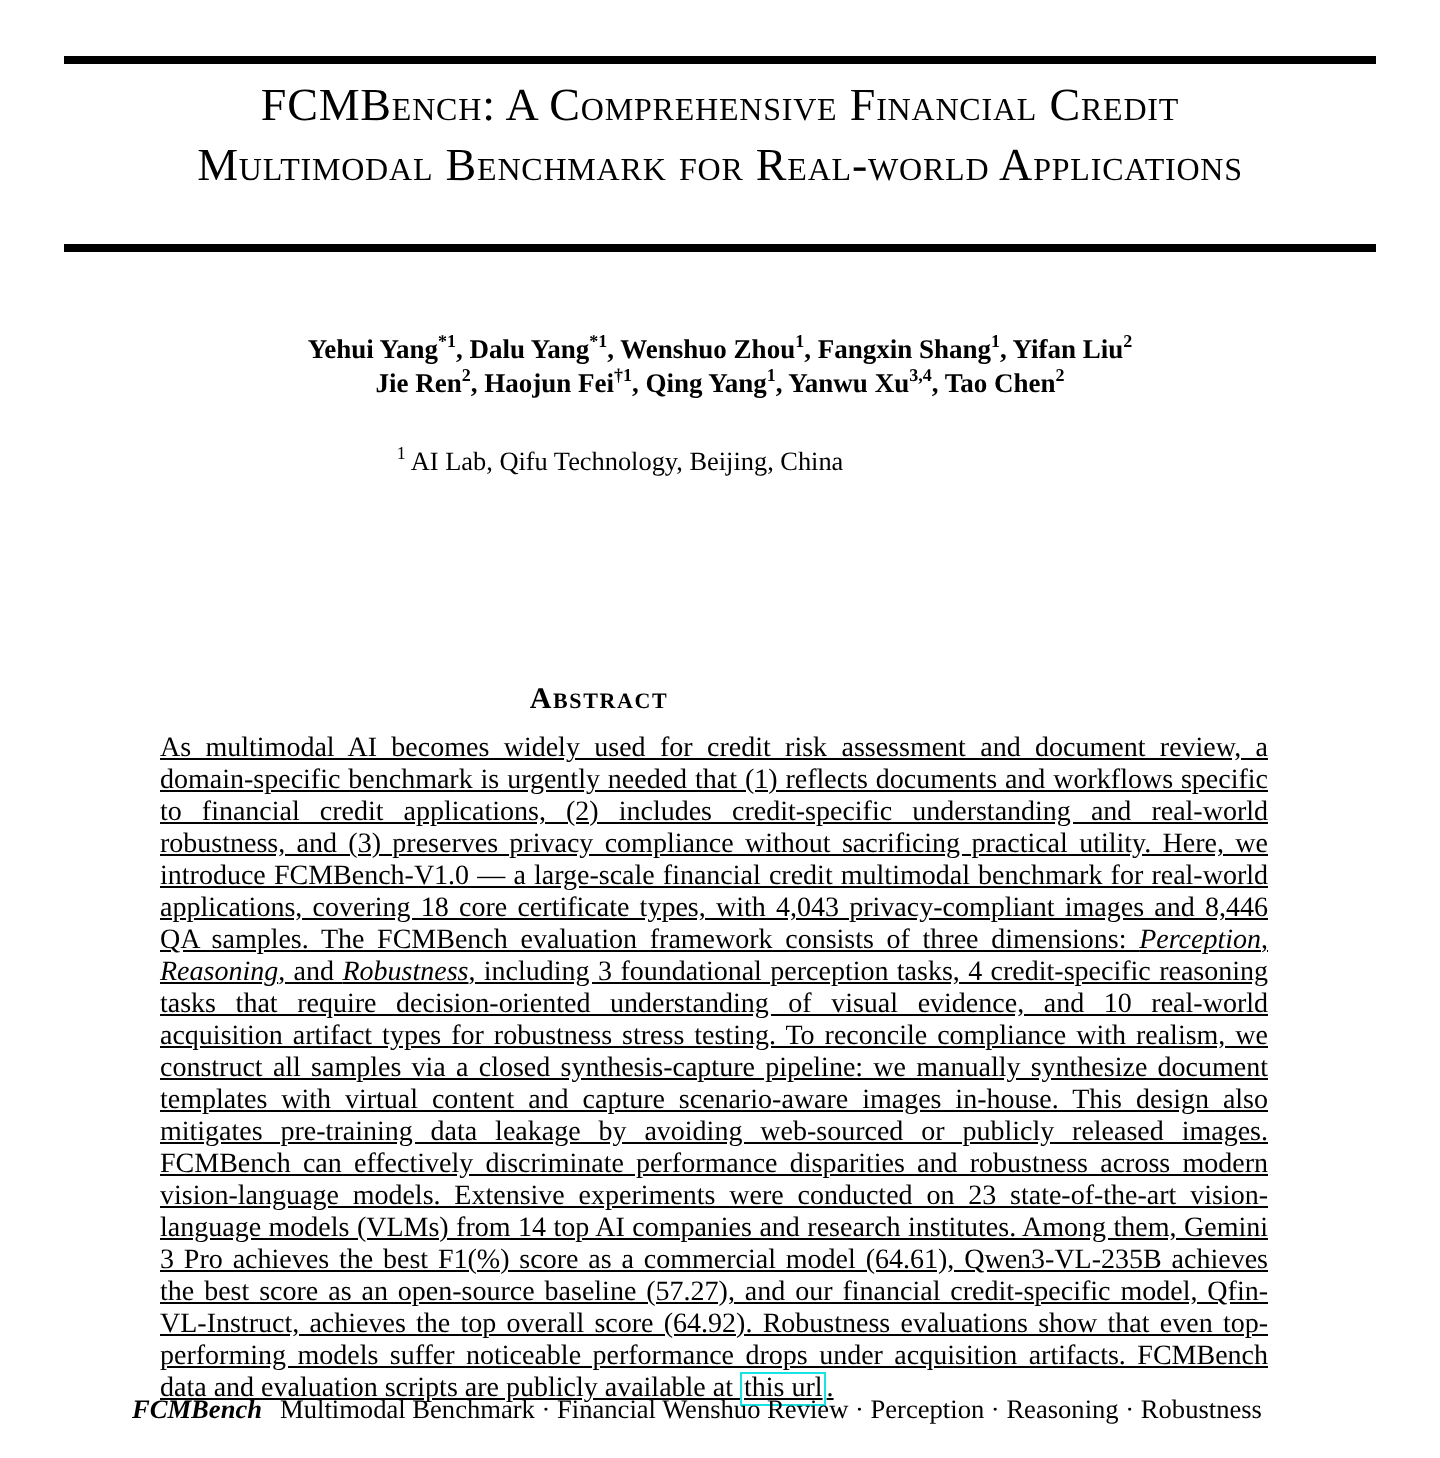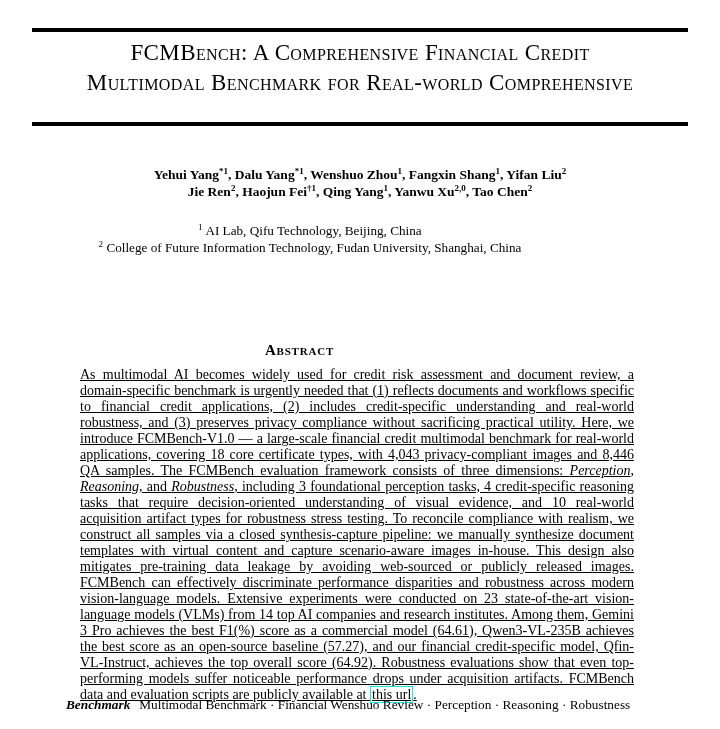--- a/index.html
+++ b/index.html
@@ -102,36 +102,35 @@
 </style>
 </head>
 <body>
 
 <div class="page">
 
   <div class="rule rule-top"></div>
 
   <h1 class="title">
     <span class="tline">FCMBench: A Comprehensive Financial Credit</span>
-    <span class="tline">Multimodal Benchmark for Real-world Comprehensive</span>
+    <span class="tline">Multimodal Benchmark for Real-world Applications</span>
   </h1>
 
   <div class="rule rule-bottom"></div>
 
   <div class="authors">
     <div><span>Yehui Yang<sup>*1</sup></span>, <span>Dalu Yang<sup>*1</sup></span>, <span>Wenshuo Zhou<sup>1</sup></span>, <span>Fangxin Shang<sup>1</sup></span>, <span>Yifan Liu<sup>2</sup></span></div>
-    <div><span>Jie Ren<sup>2</sup></span>, <span>Haojun Fei<sup>†1</sup></span>, <span>Qing Yang<sup>1</sup></span>, <span>Yanwu Xu<sup>2,0</sup></span>, <span>Tao Chen<sup>2</sup></span></div>
+    <div><span>Jie Ren<sup>2</sup></span>, <span>Haojun Fei<sup>†1</sup></span>, <span>Qing Yang<sup>1</sup></span>, <span>Yanwu Xu<sup>3,4</sup></span>, <span>Tao Chen<sup>2</sup></span></div>
   </div>
 
   <div class="affils">
       <div><sup>1</sup> AI Lab, Qifu Technology, Beijing, China</div>
-      <div><sup>2</sup> College of Future Information Technology, Fudan University, Shanghai, China</div>
     </div>
 
   <div class="abs-heading">Abstract</div>
 
   <p class="abs-text"><span>As multimodal AI becomes widely used for credit risk assessment and document review, a domain-specific benchmark is urgently needed that (1) reflects documents and workflows specific to financial credit applications, (2) includes credit-specific understanding and real-world robustness, and (3) preserves privacy compliance without sacrificing practical utility. Here, we introduce FCMBench-V1.0 — a large-scale financial credit multimodal benchmark for real-world applications, covering 18 core certificate types, with 4,043 privacy-compliant images and 8,446 QA samples. The FCMBench evaluation framework consists of three dimensions: </span><span class="it">Perception</span><span>, </span><span class="it">Reasoning</span><span>, and </span><span class="it">Robustness</span><span>, including 3 foundational perception tasks, 4 credit-specific reasoning tasks that require decision-oriented understanding of visual evidence, and 10 real-world acquisition artifact types for robustness stress testing. To reconcile compliance with realism, we construct all samples via a closed synthesis-capture pipeline: we manually synthesize document templates with virtual content and capture scenario-aware images in-house. This design also mitigates pre-training data leakage by avoiding web-sourced or publicly released images. FCMBench can effectively discriminate performance disparities and robustness across modern vision-language models. Extensive experiments were conducted on 23 state-of-the-art vision-language models (VLMs) from 14 top AI companies and research institutes. Among them, Gemini 3 Pro achieves the best F1(%) score as a commercial model (64.61), Qwen3-VL-235B achieves the best score as an open-source baseline (57.27), and our financial credit-specific model, Qfin-VL-Instruct, achieves the top overall score (64.92). Robustness evaluations show that even top-performing models suffer noticeable performance drops under acquisition artifacts. FCMBench data and evaluation scripts are publicly available at </span><span class="urlbox">this url</span><span>.</span></p>
 
   <div class="keywords">
-    <span class="kw-label">Benchmark</span><span class="kw-items">Multimodal Benchmark · Financial Wenshuo Review · Perception · Reasoning · Robustness</span>
+    <span class="kw-label">FCMBench</span><span class="kw-items">Multimodal Benchmark · Financial Wenshuo Review · Perception · Reasoning · Robustness</span>
   </div>
 
 </div>
 
 </body></html>

